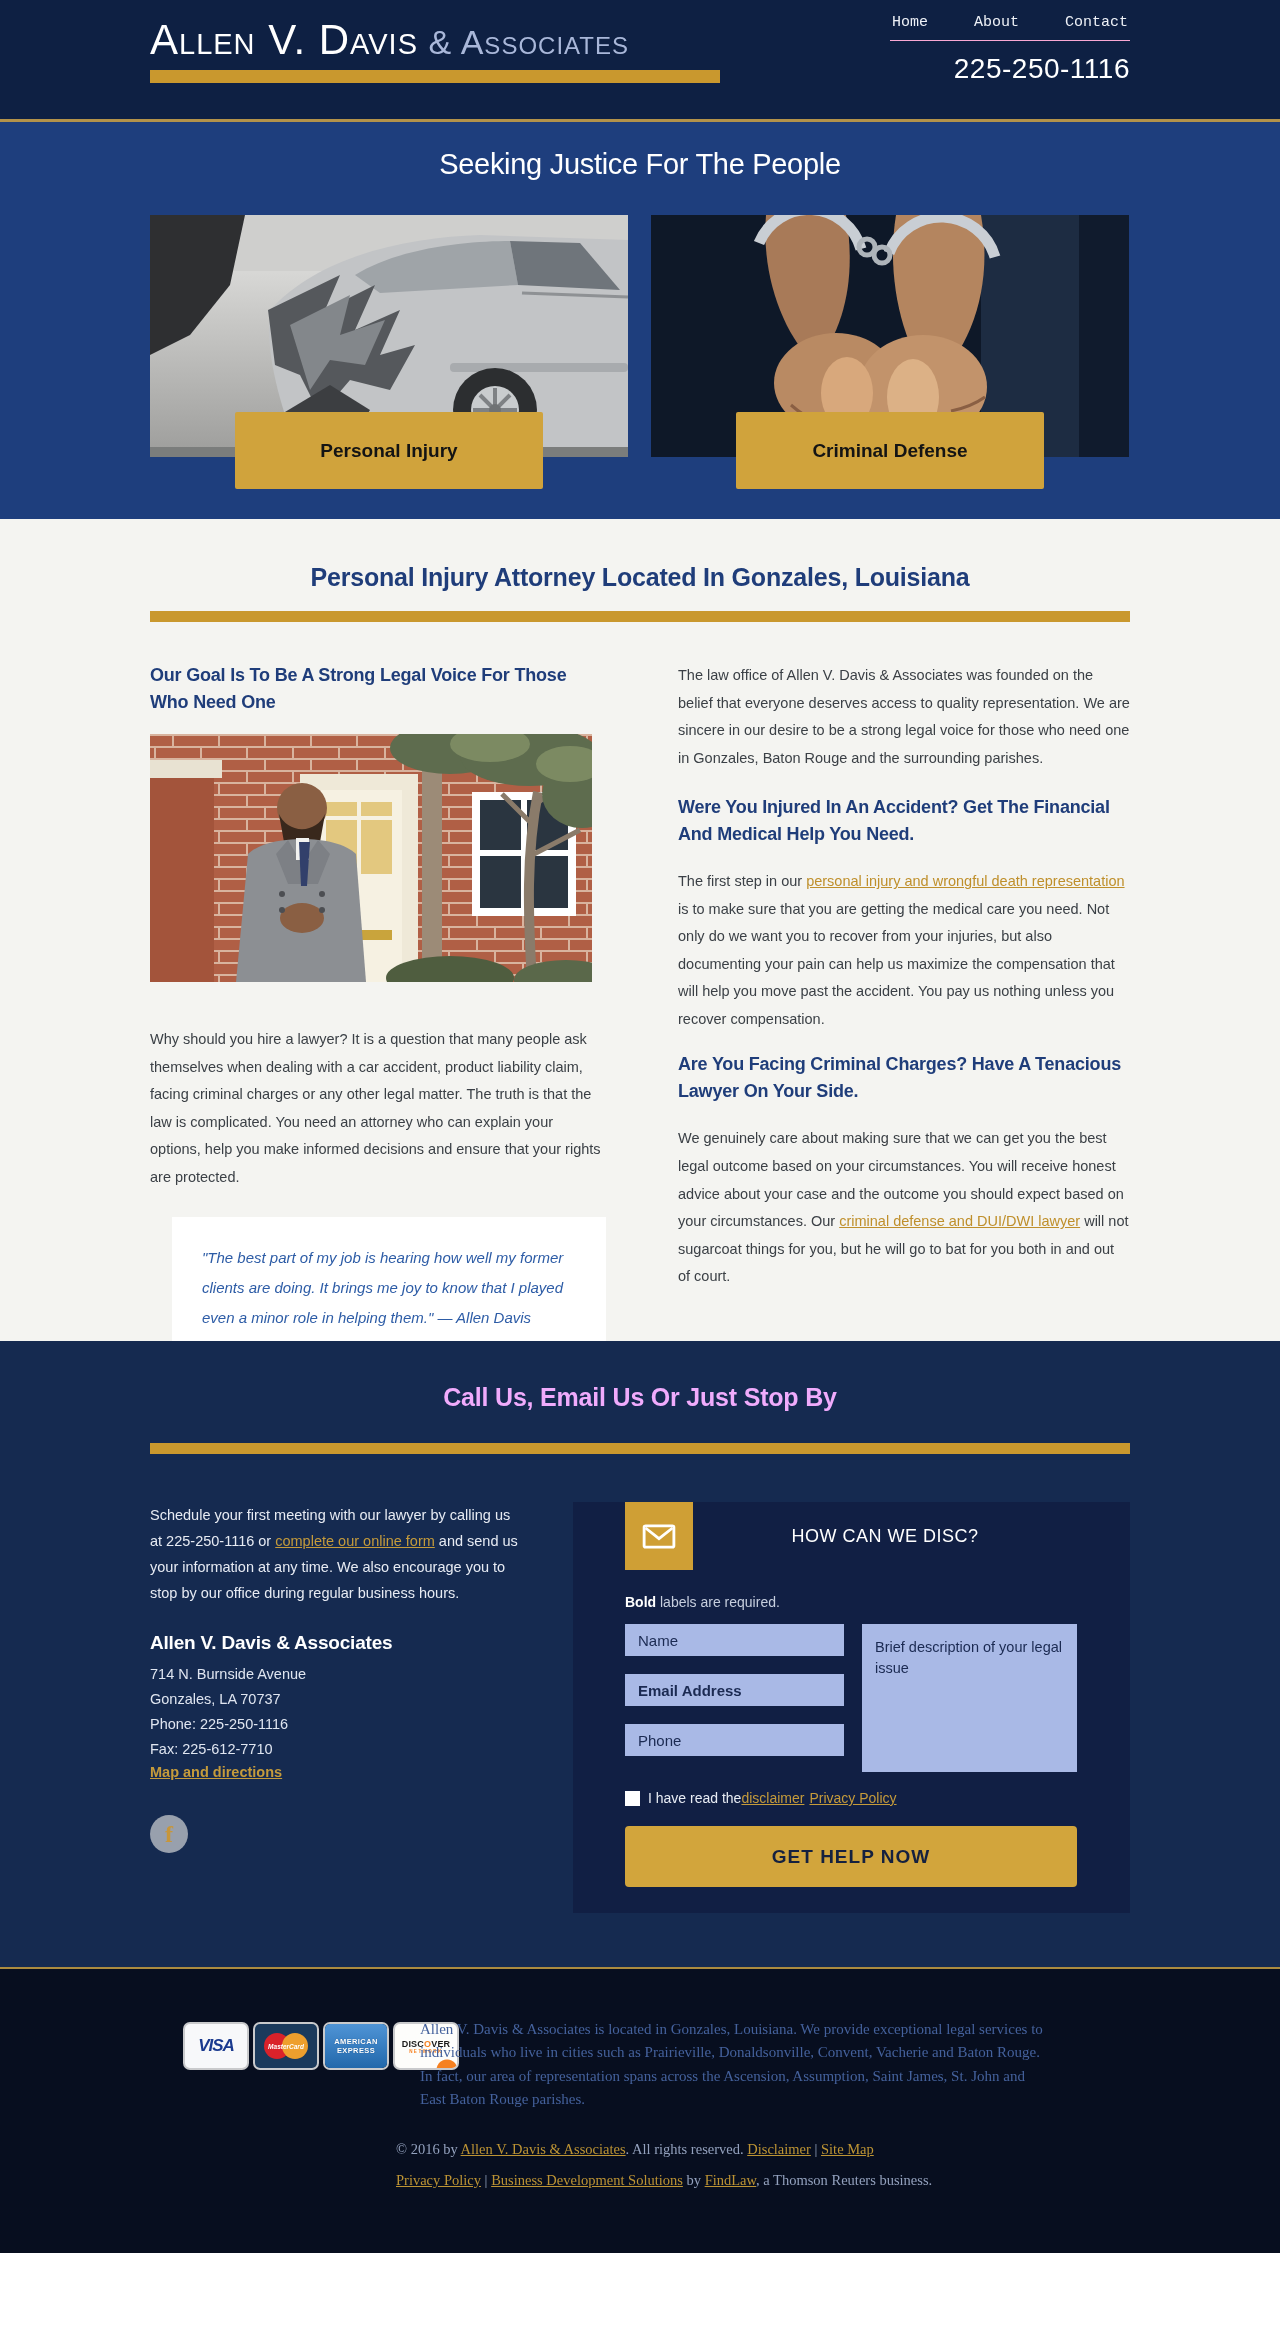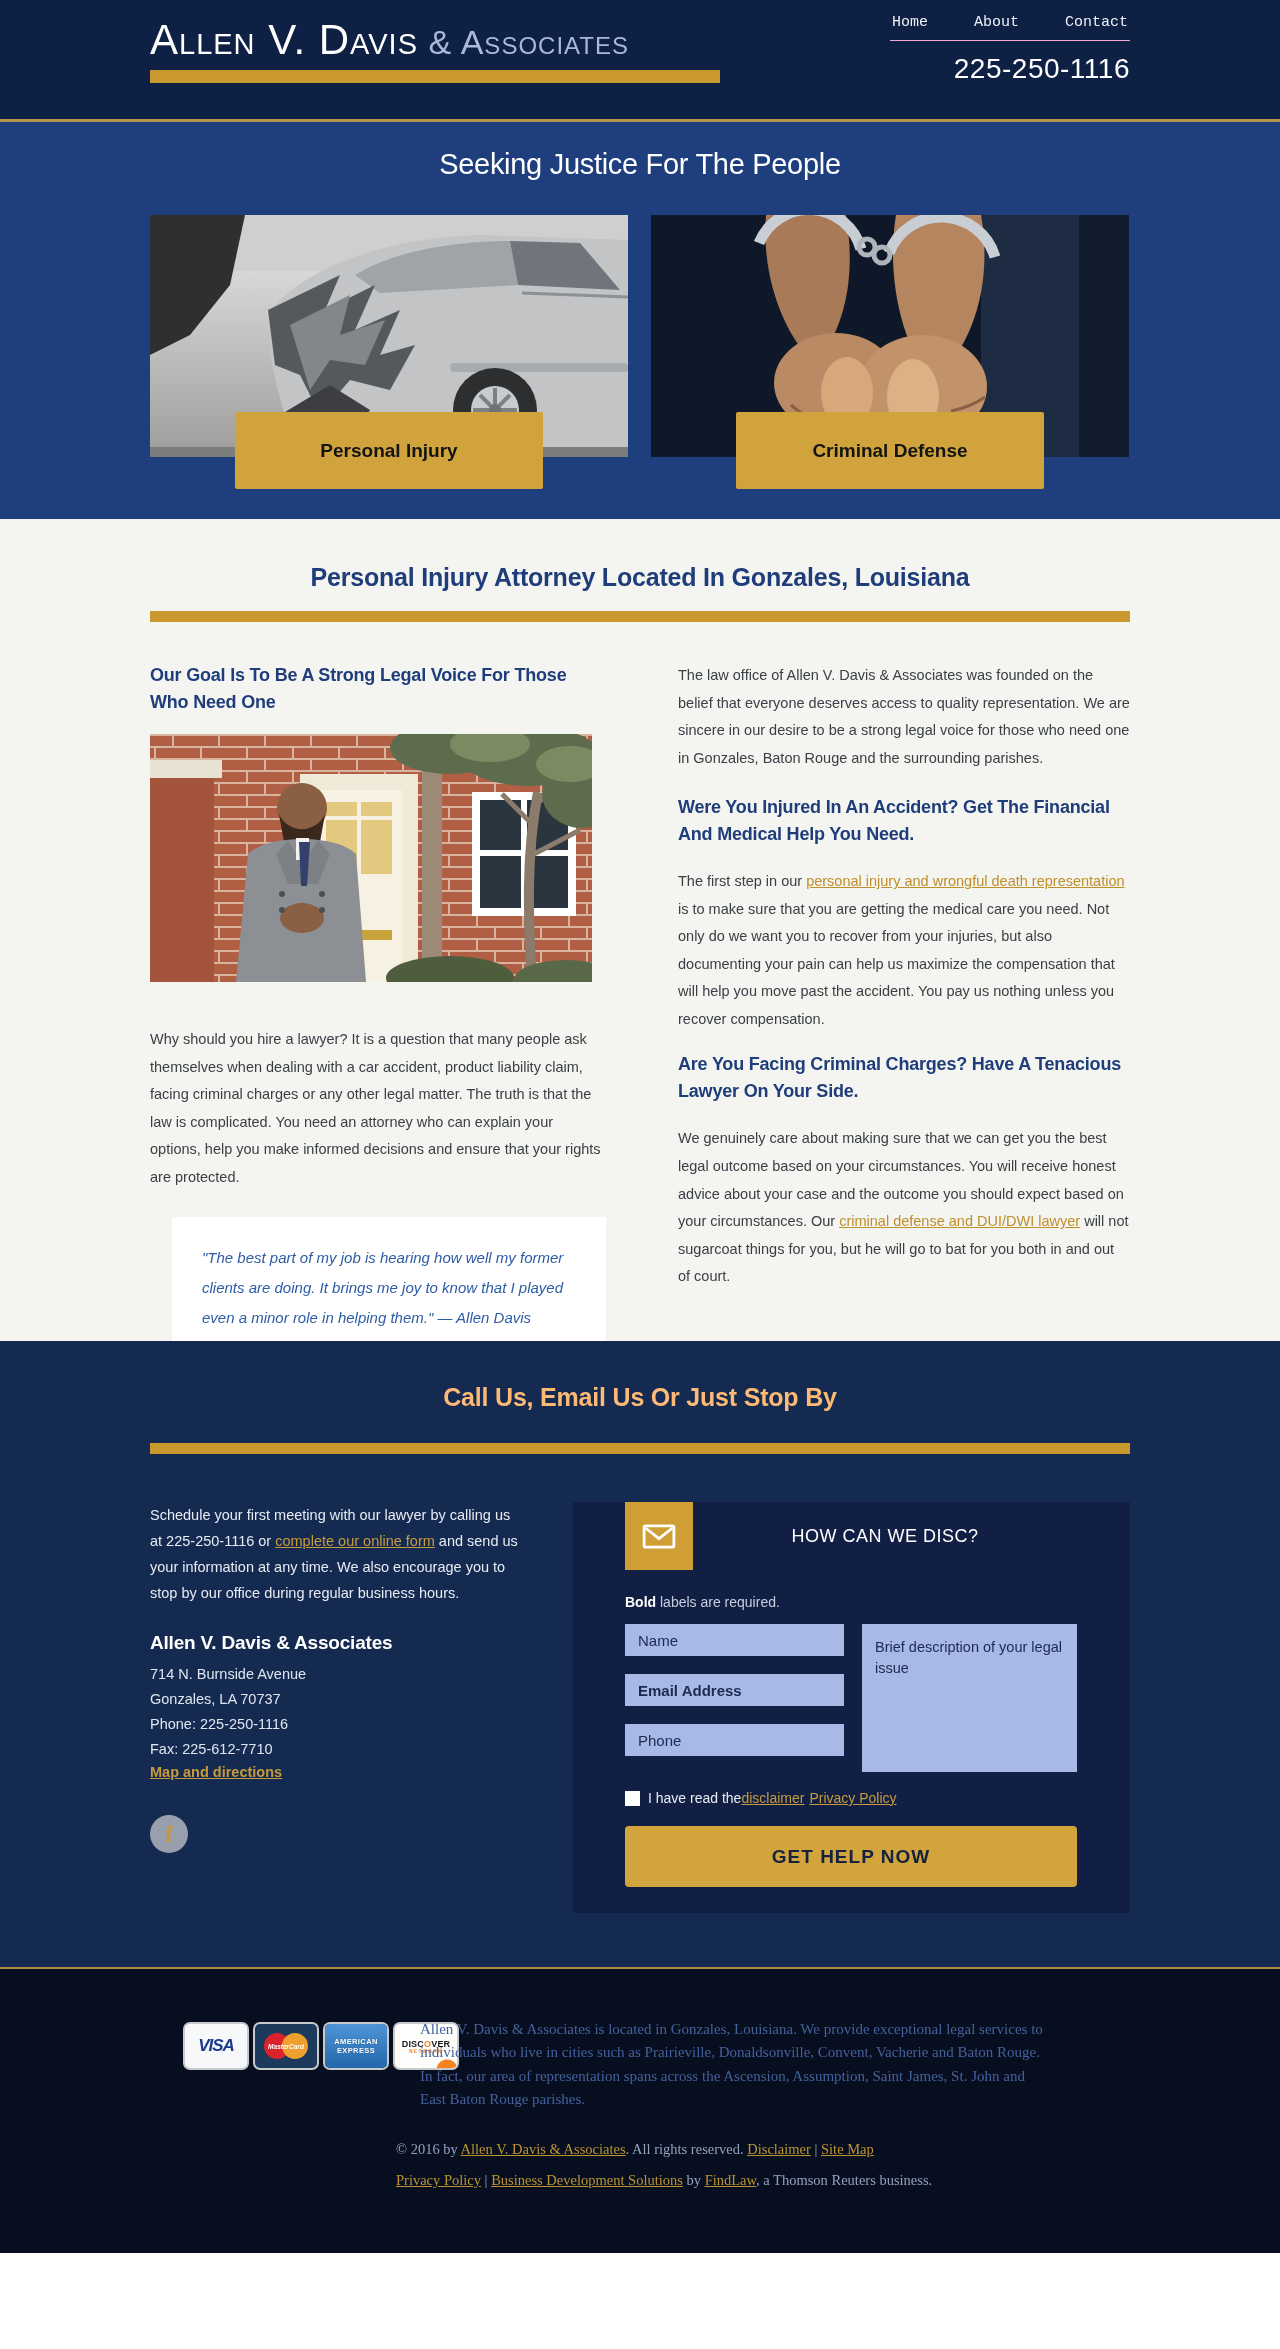--- a/index.html
+++ b/index.html
@@ -44,21 +44,21 @@
   .body-p { margin-top: 20px; font-size: 14.5px; color: #3b4046; line-height: 1.9; }
   .col-left .body-p { margin-top: 44px; }
   .quote-box { margin: 26px 0 0 22px; width: 434px; background: #ffffff; padding: 26px 30px; }
   .quote-box p { color: #2d5ca6; font-size: 15px; font-style: italic; line-height: 2; }
   .col-right h3.mid { margin-top: 22px; }
   .col-right h3.mid2 { margin-top: 18px; }
   a.gold-link { color: #bf8f2b; text-decoration: underline; cursor: pointer; }
 
   
   .contact { height: 626px; background: #152a50; overflow: hidden; }
-  .contact h2 { text-align: center; color: #fdba74; font-size: 25px; margin-top: 0; padding-top: 42px; letter-spacing: -0.2px; }
+  .contact h2 { text-align: center; color: #f0abfc; font-size: 25px; margin-top: 0; padding-top: 42px; letter-spacing: -0.2px; }
   .contact .divider { margin-top: 31px; }
   .contact-cols { width: 980px; margin: 48px auto 0; display: flex; }
   .contact-left { width: 372px; color: #e7ebf3; }
   .contact-left .c-p { font-size: 14.5px; line-height: 1.8; }
   .contact-left a { color: #c59b3b; text-decoration: underline; cursor: pointer; }
   .firm-name { color: #ffffff; font-size: 19px; margin-top: 26px; letter-spacing: -0.2px; }
   .addr { margin-top: 8px; font-size: 14.5px; line-height: 1.72; color: #dfe5f0; }
   .map-link { display: inline-block; margin-top: 2px; font-size: 14.5px; font-weight: bold; }
   .fb-circle { margin-top: 34px; width: 38px; height: 38px; border-radius: 50%; background: #98a0ad; display: flex; align-items: center; justify-content: center; cursor: pointer; }
   .fb-circle span { color: #c7963a; font-size: 24px; font-weight: bold; font-family: "Liberation Serif", serif; }

